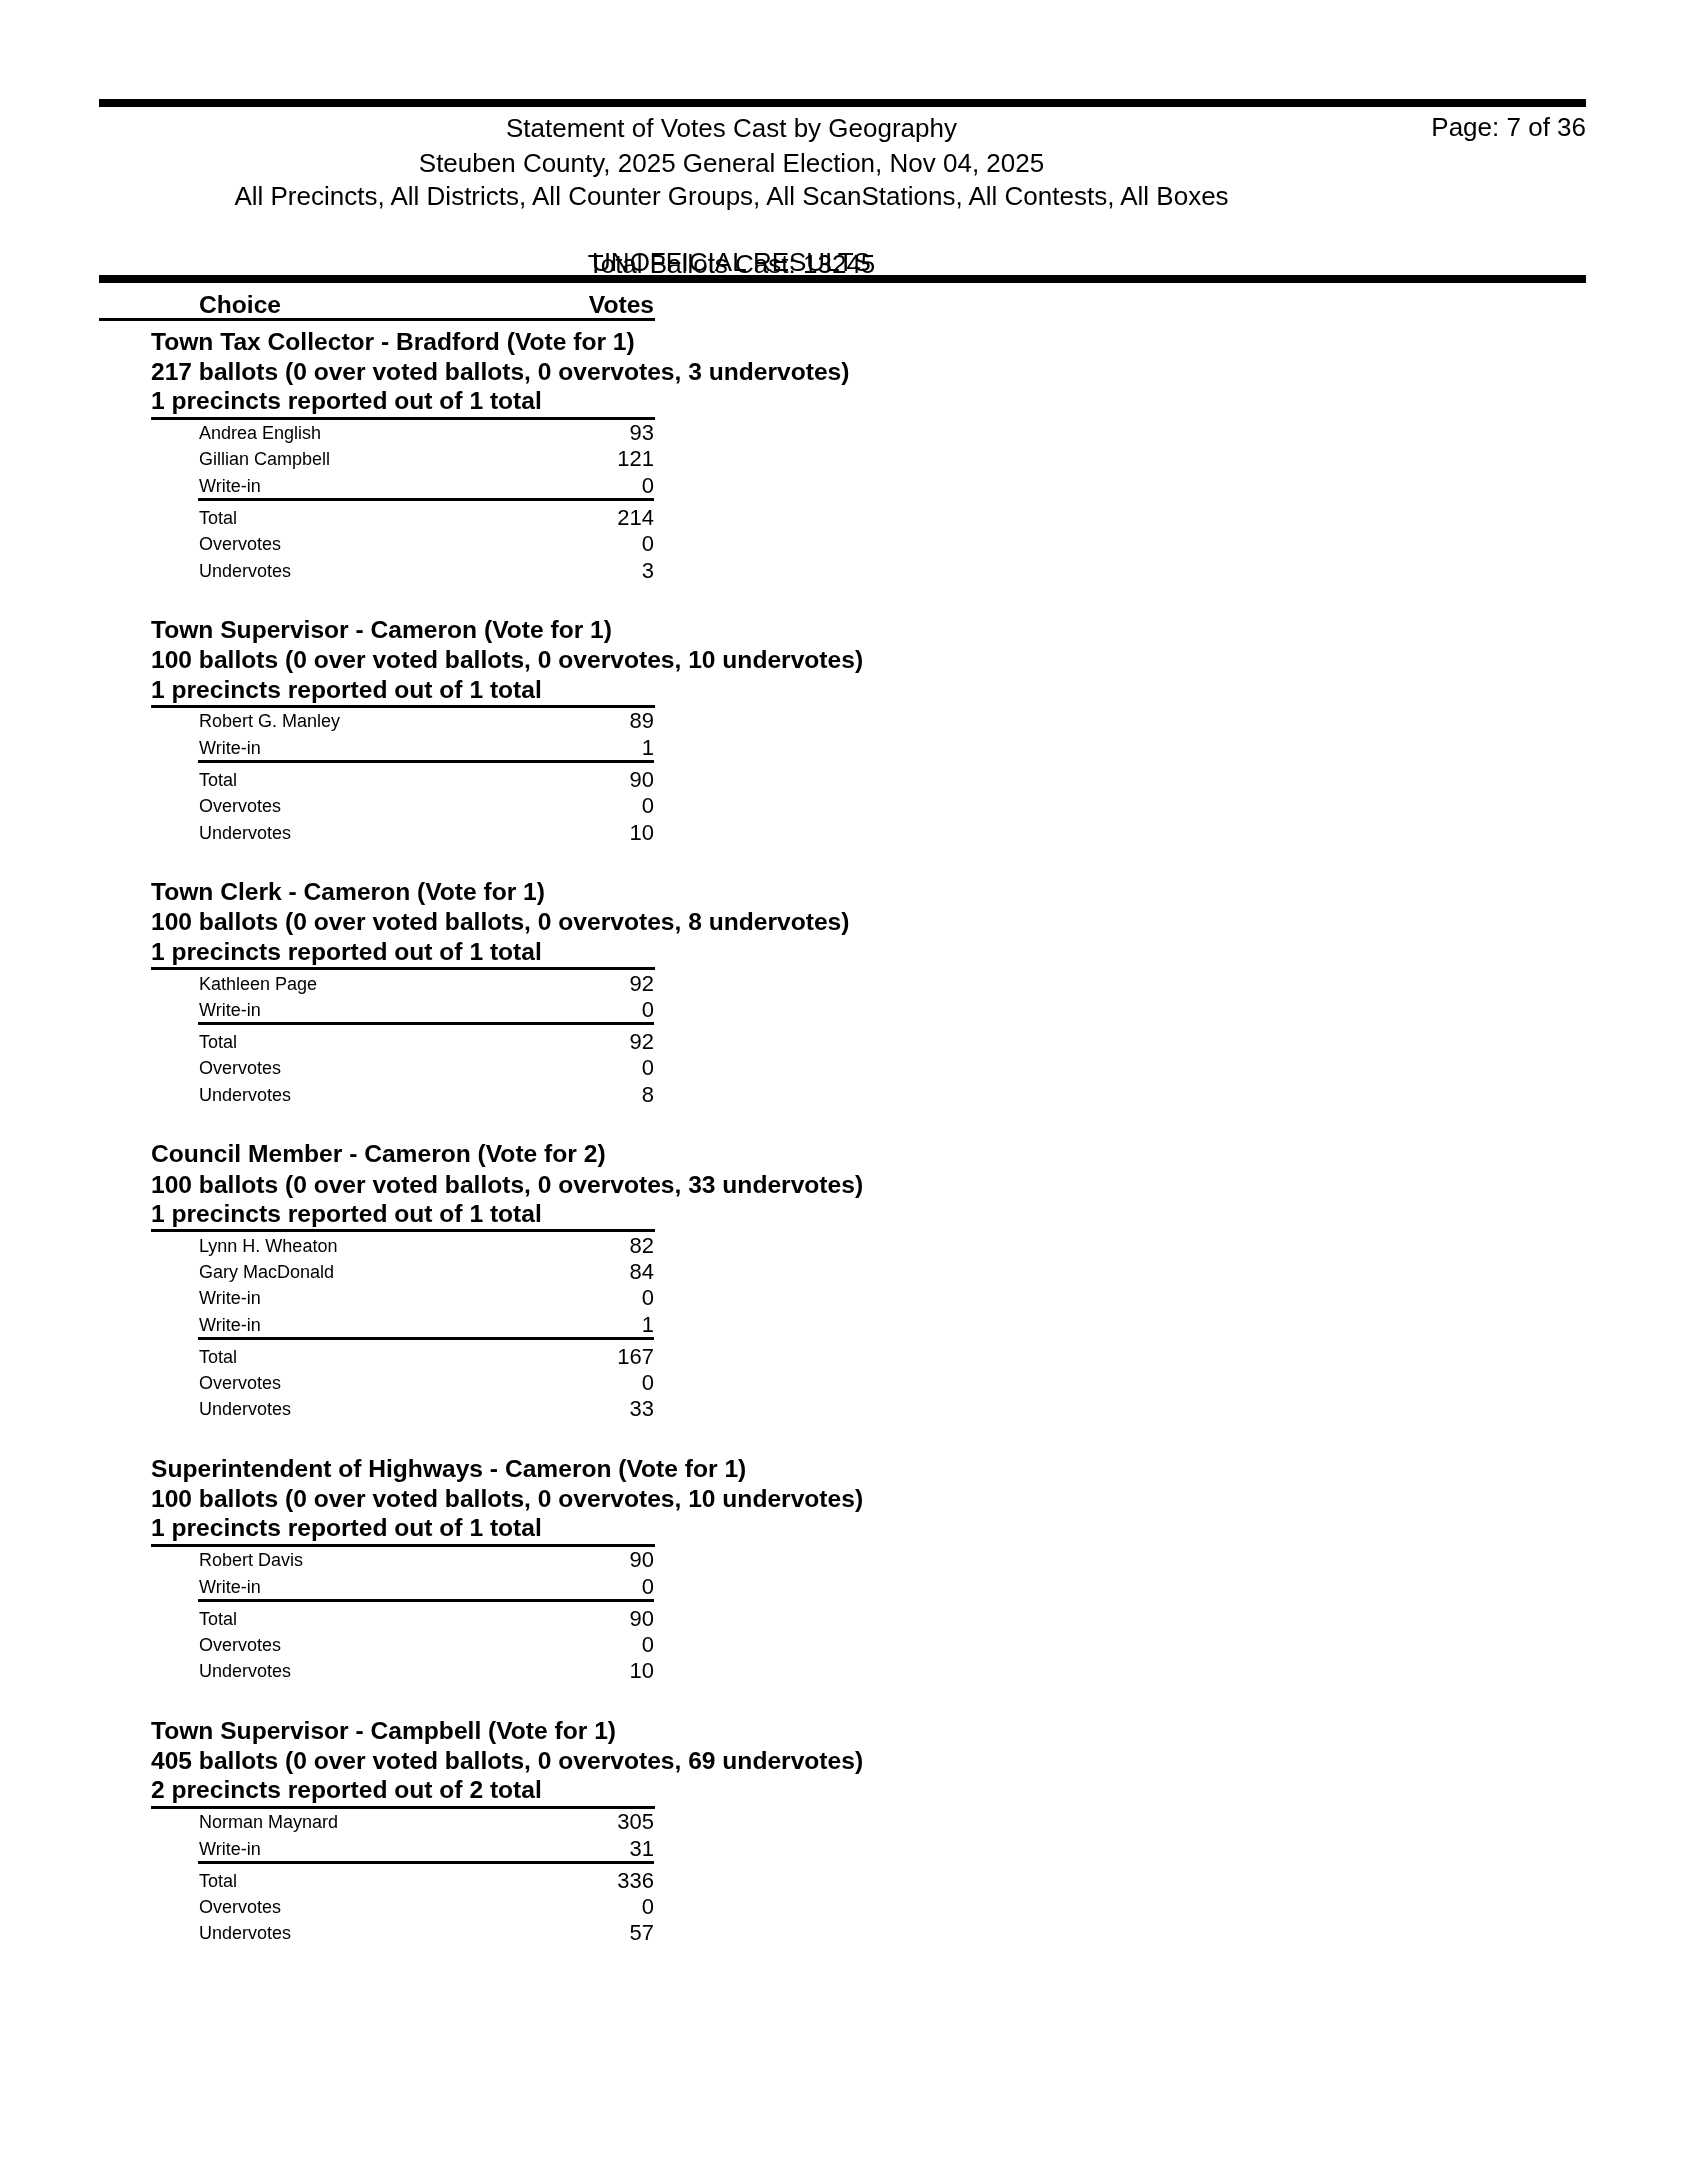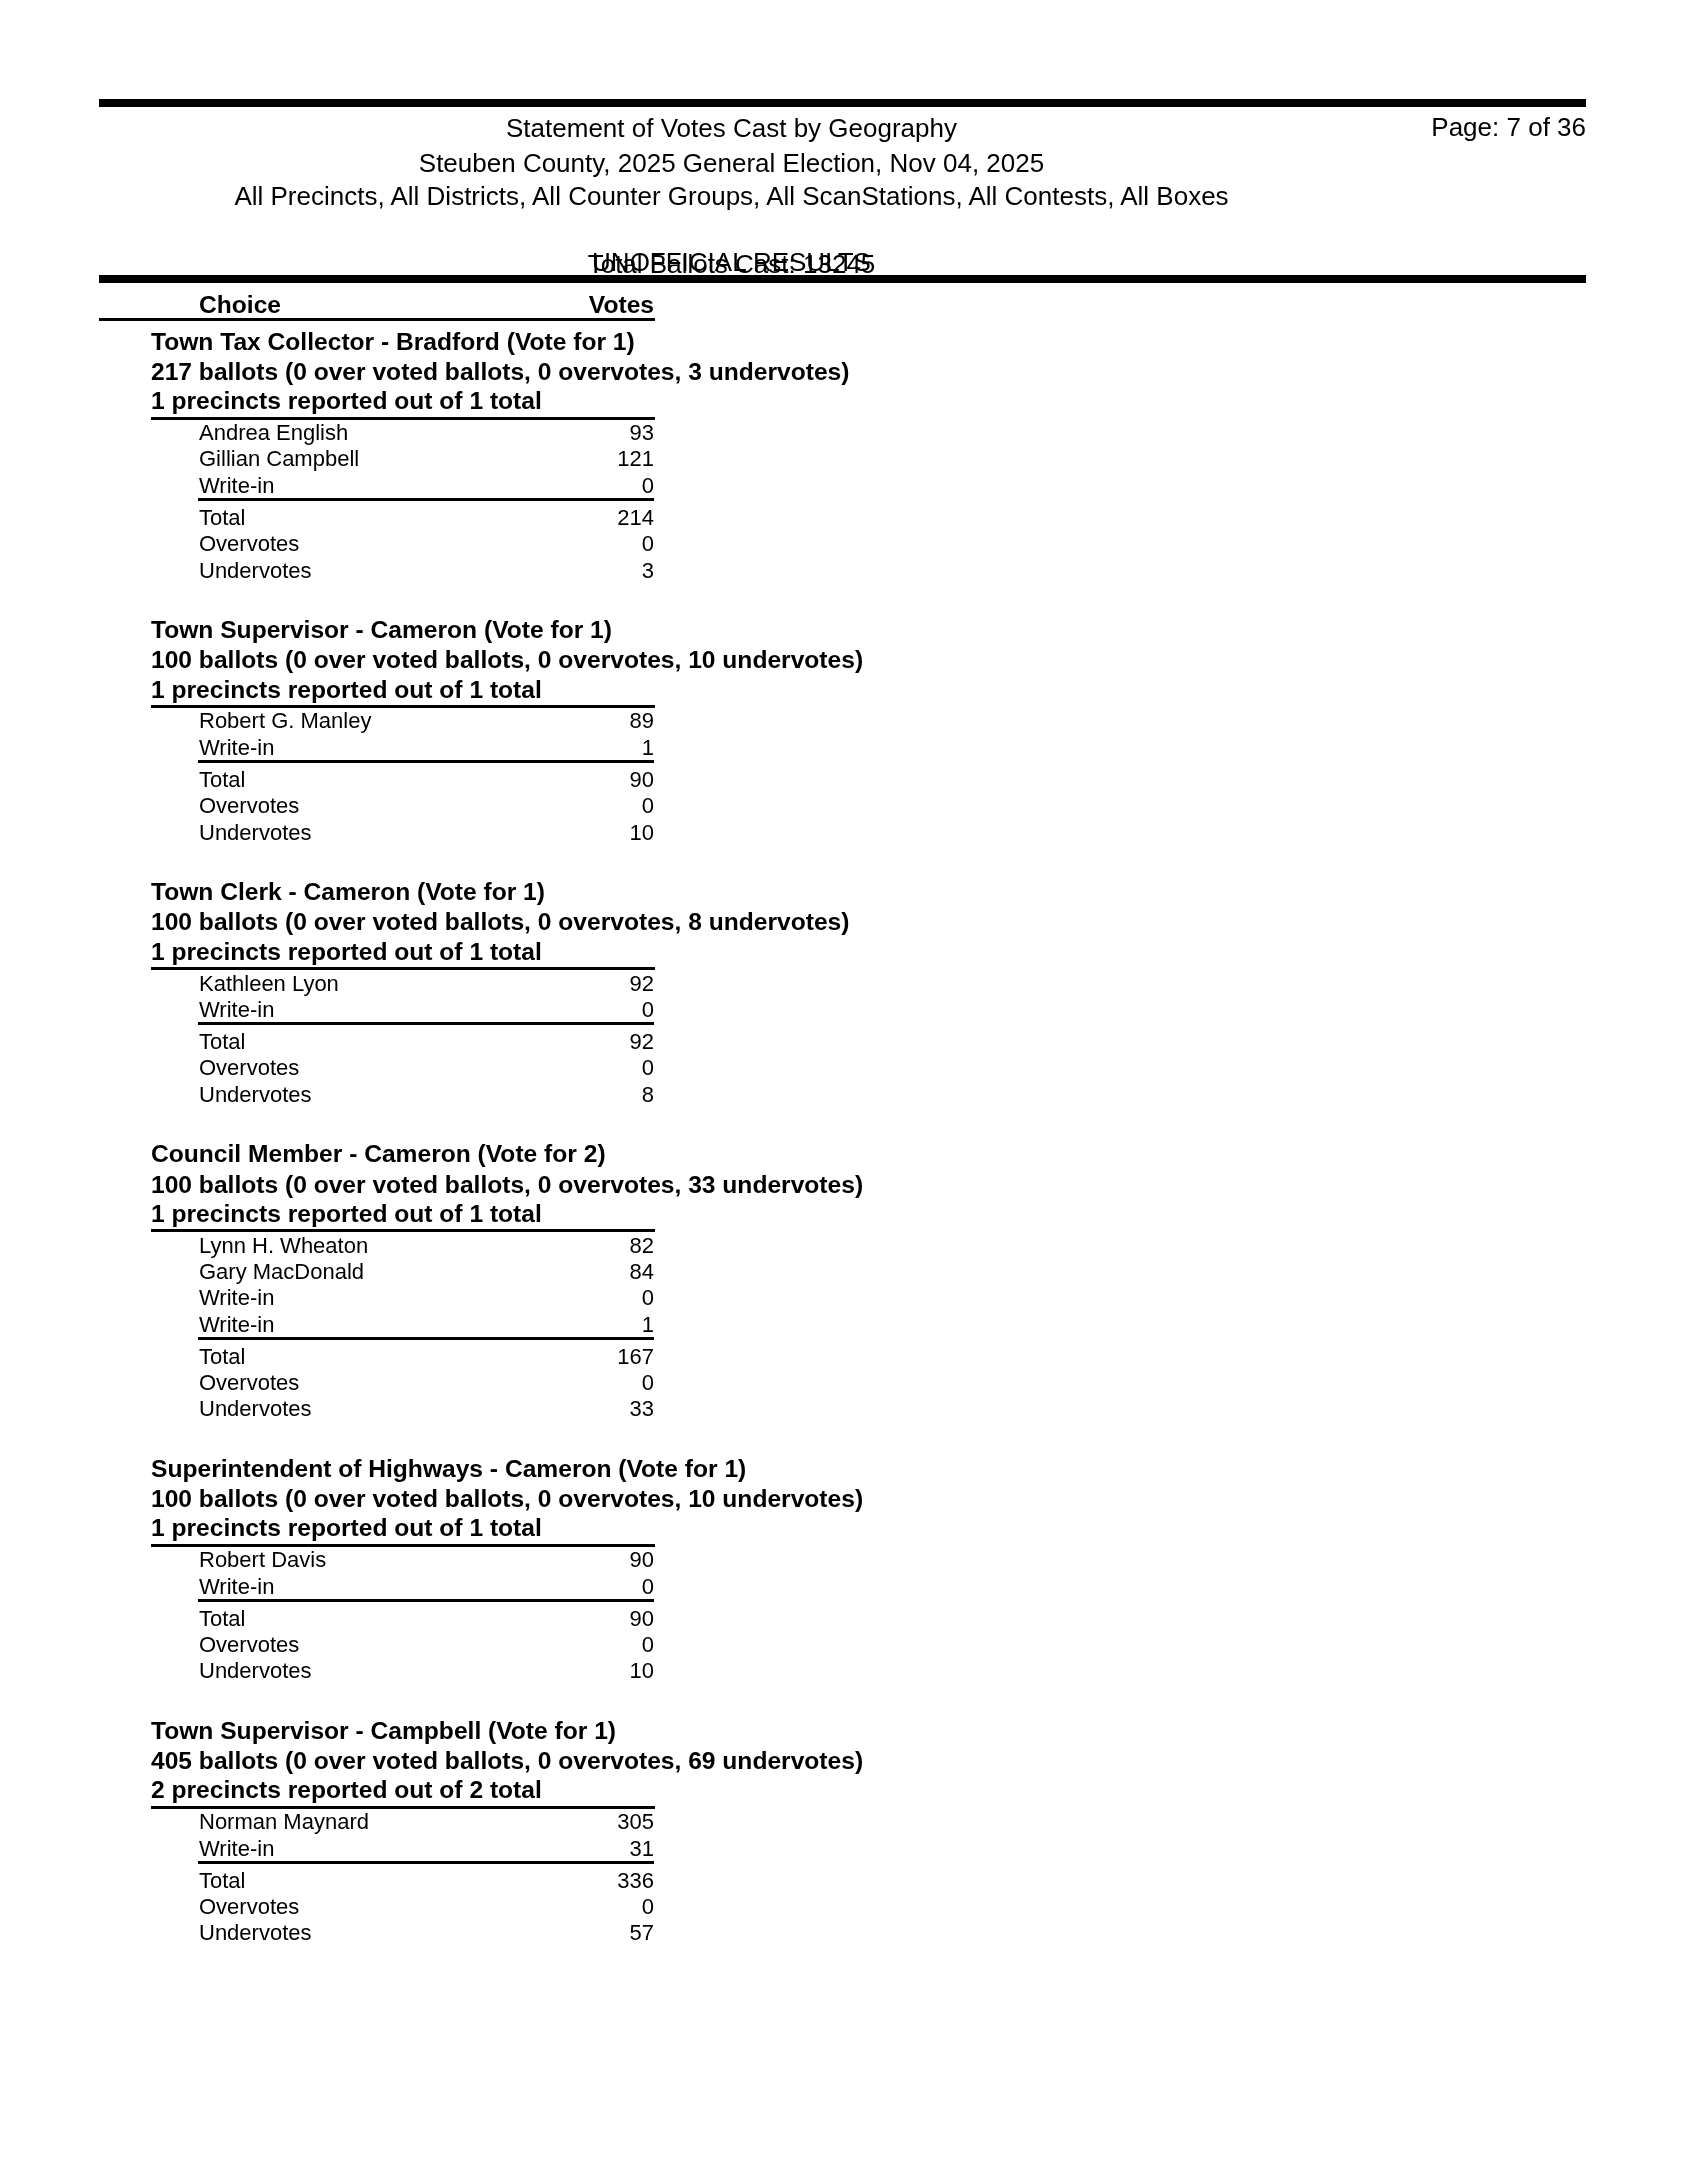--- a/index.html
+++ b/index.html
@@ -59,21 +59,21 @@
       left: 151px;
       font-weight: bold;
       font-size: 24.6px;
       line-height: 30px;
       height: 30px;
       white-space: nowrap;
     }
     .row-label {
       position: absolute;
       left: 199px;
-      font-size: 22px;
+      font-size: 18px;
       line-height: 26px;
       height: 26px;
       white-space: nowrap;
     }
     .row-value {
       position: absolute;
       right: 1031px; 
       font-size: 22px;
       line-height: 26px;
       height: 26px;
@@ -157,21 +157,21 @@
         <div class="row-label" style="top: 820px;">Undervotes</div>
         <div class="row-value" style="top: 820px;">10</div>
       </div>
     </div>
     <div>
       <div class="contest-line" style="top: 877px;">Town Clerk - Cameron (Vote for 1)</div>
       <div class="contest-line" style="top: 907px;">100 ballots (0 over voted ballots, 0 overvotes, 8 undervotes)</div>
       <div class="contest-line" style="top: 937px;">1 precincts reported out of 1 total</div>
       <div class="thin-rule" style="top: 967px; left: 151px; width: 504px;"></div>
       <div>
-        <div class="row-label" style="top: 971px;">Kathleen Lyon</div>
+        <div class="row-label" style="top: 971px;">Kathleen Page</div>
         <div class="row-value" style="top: 971px;">92</div>
       </div>
       <div>
         <div class="row-label" style="top: 997px;">Write-in</div>
         <div class="row-value" style="top: 997px;">0</div>
       </div>
       <div class="thin-rule" style="top: 1022px; left: 198px; width: 456px;"></div>
       <div>
         <div class="row-label" style="top: 1029px;">Total</div>
         <div class="row-value" style="top: 1029px;">92</div>

